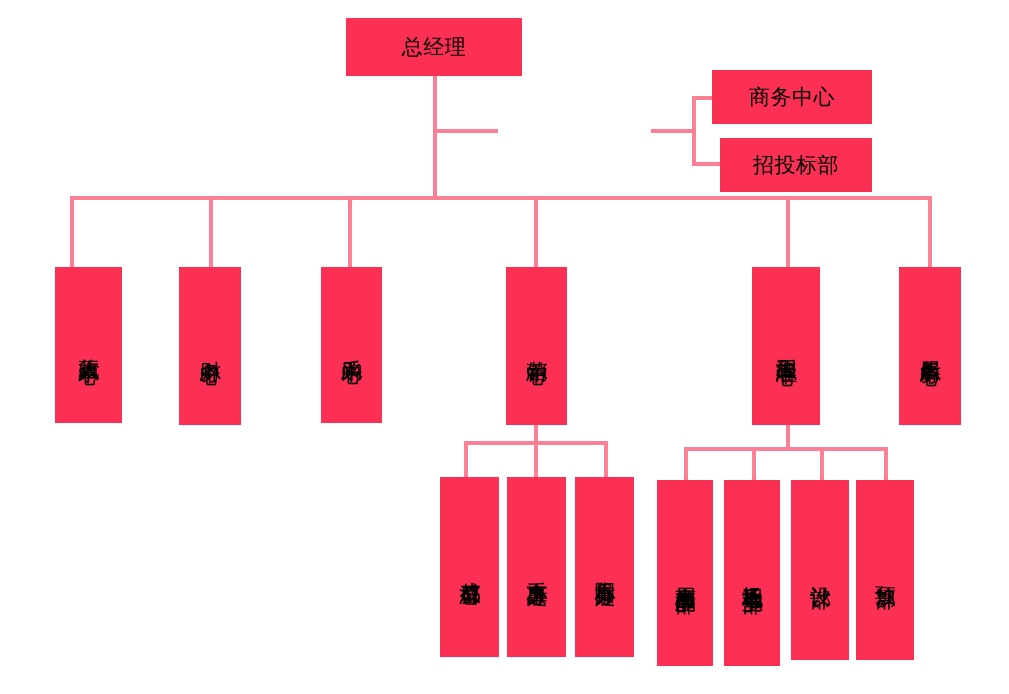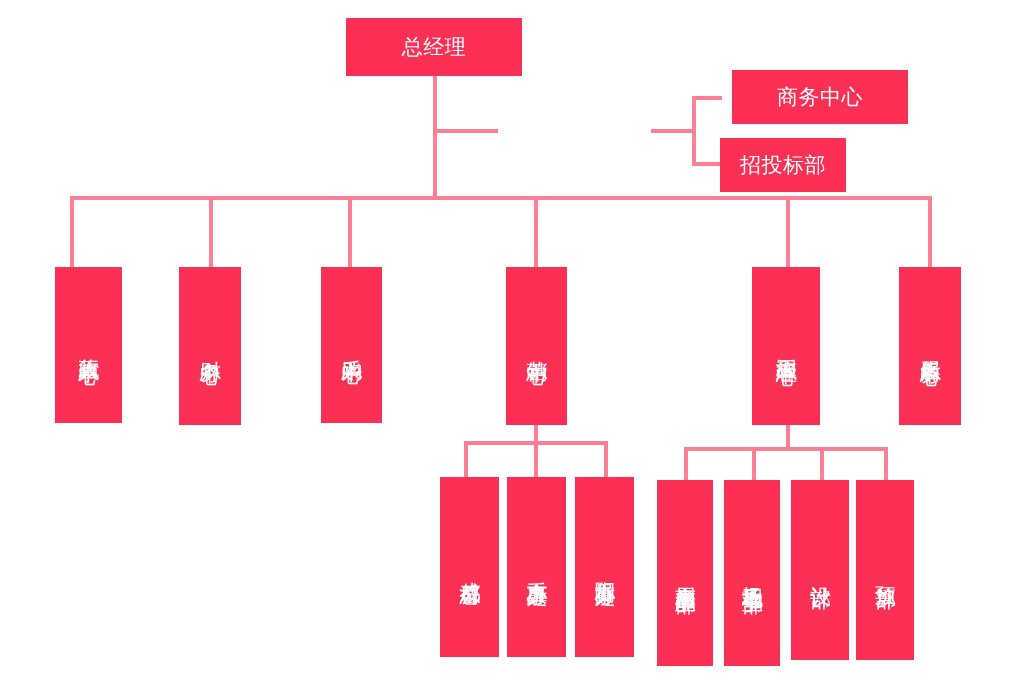--- a/index.html
+++ b/index.html
@@ -13,21 +13,21 @@
   #chart-canvas {
     position: relative;
     width: 1009px;
     height: 694px;
     background: #ffffff;
     overflow: hidden;
   }
   .node {
     position: absolute;
     background: #fc3055;
-    color: #ffffff;
+    color: #000000;
     box-sizing: border-box;
     display: flex;
     align-items: center;
     justify-content: center;
     z-index: 2;
   }
   .node .node-label {
     display: block;
     text-align: center;
     line-height: 1.06;
@@ -93,25 +93,25 @@
   <div class="connector v" style="left:684px; top:447px; height:33px;"></div>
   <div class="connector v" style="left:752px; top:447px; height:33px;"></div>
   <div class="connector v" style="left:820px; top:447px; height:33px;"></div>
   <div class="connector v" style="left:884px; top:447px; height:33px;"></div>
 
   <div class="node horiz" style="left:346px; top:18px; width:176px; height:58px;">
     <span class="node-label">总经理</span>
   </div>
 
 
-  <div class="node horiz" style="left:732px; top:70px; width:176px; height:54px;">
+  <div class="node horiz" style="left:712px; top:70px; width:160px; height:54px;">
     <span class="node-label">商务中心</span>
   </div>
 
-  <div class="node horiz" style="left:720px; top:138px; width:126px; height:54px;">
+  <div class="node horiz" style="left:720px; top:138px; width:152px; height:54px;">
     <span class="node-label">招投标部</span>
   </div>
 
   <div class="node vert" style="left:55px; top:267px; width:67px; height:156px;">
     <span class="node-label">行政人事中心</span>
   </div>
 
   <div class="node vert" style="left:179px; top:267px; width:62px; height:158px;">
     <span class="node-label">财务中心</span>
   </div>

